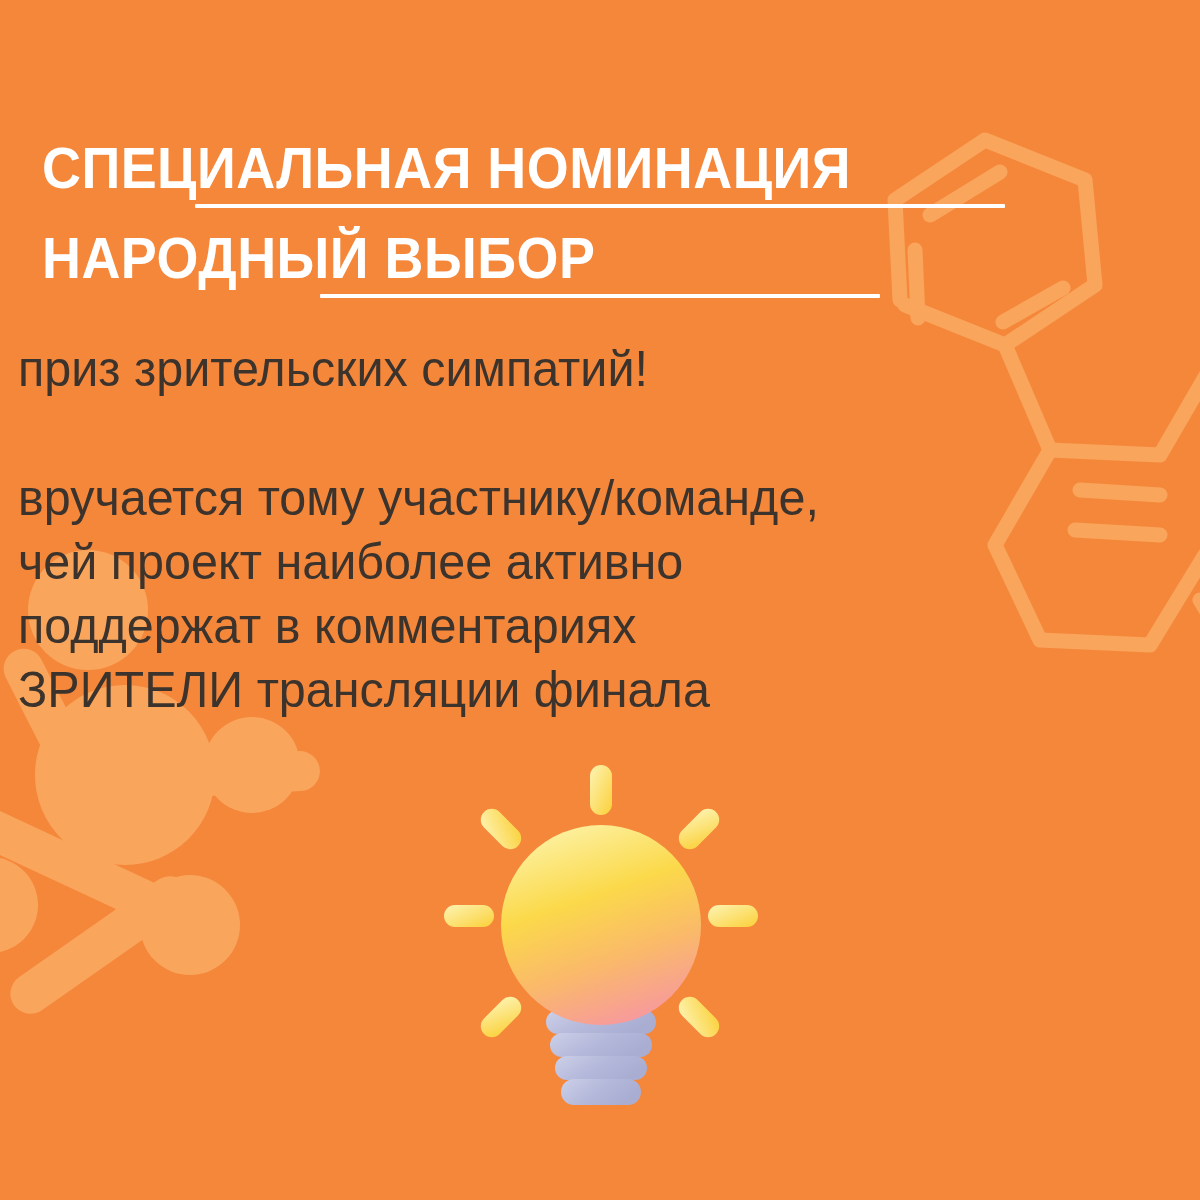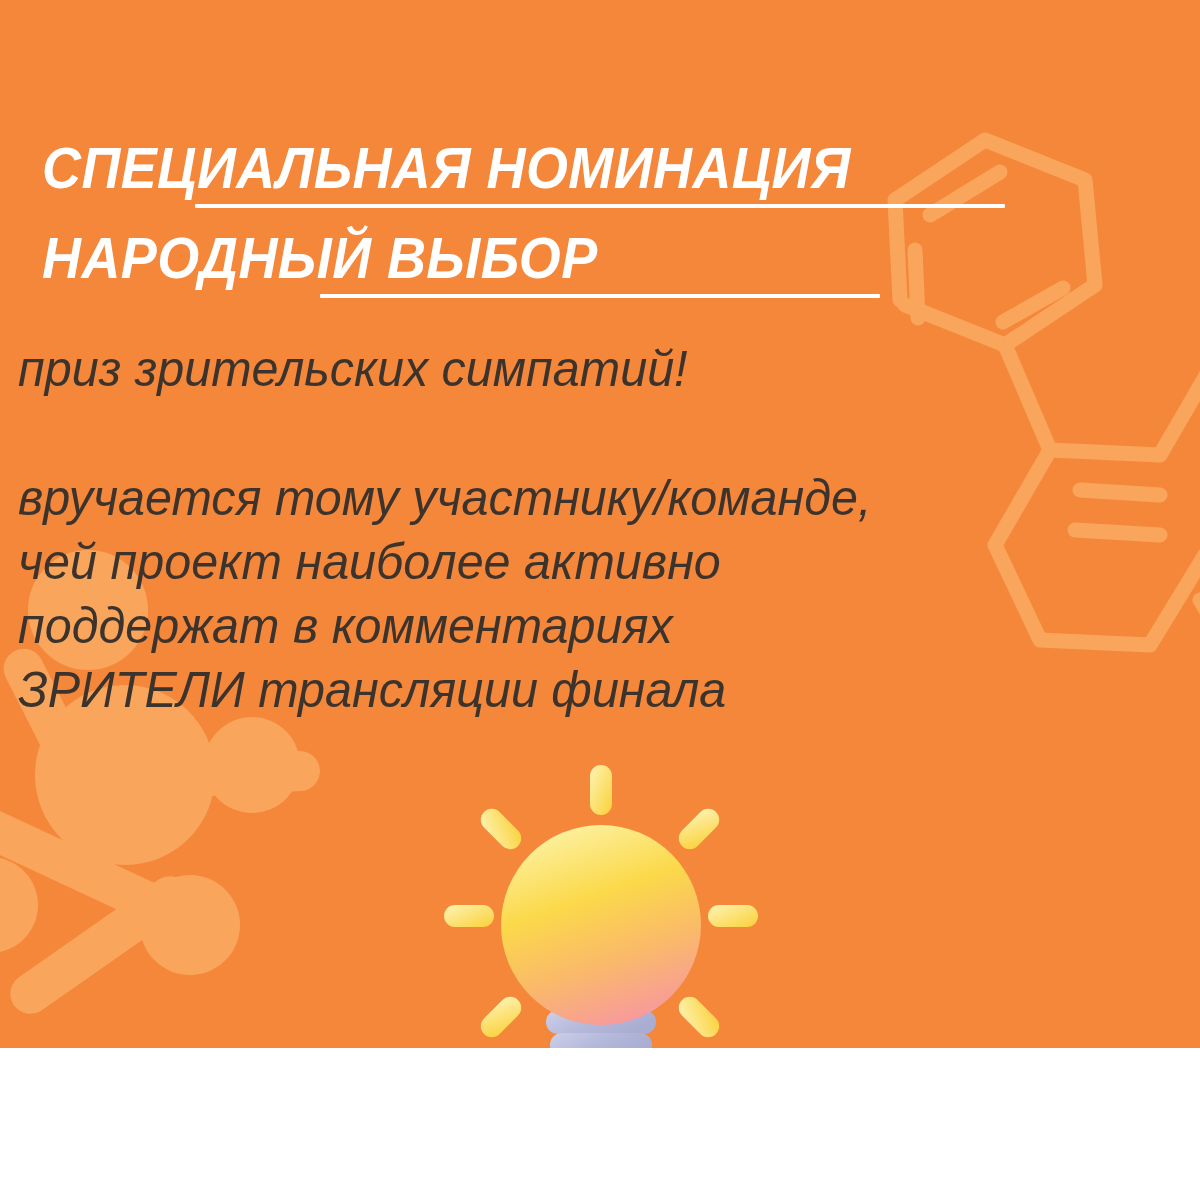--- a/index.html
+++ b/index.html
@@ -8,24 +8,23 @@
   }
   body {
     width: 1200px;
     height: 1200px;
     overflow: hidden;
     font-family: "Liberation Sans", sans-serif;
   }
   .poster {
     position: relative;
     width: 1200px;
-    height: 1048px;
+    height: 1200px;
     background: #F5873B;
     overflow: hidden;
-    font-style: italic;
   }
 
   
   .deco-layer {
     position: absolute;
     inset: 0;
     pointer-events: none;
   }
   .deco-layer svg {
     display: block;

